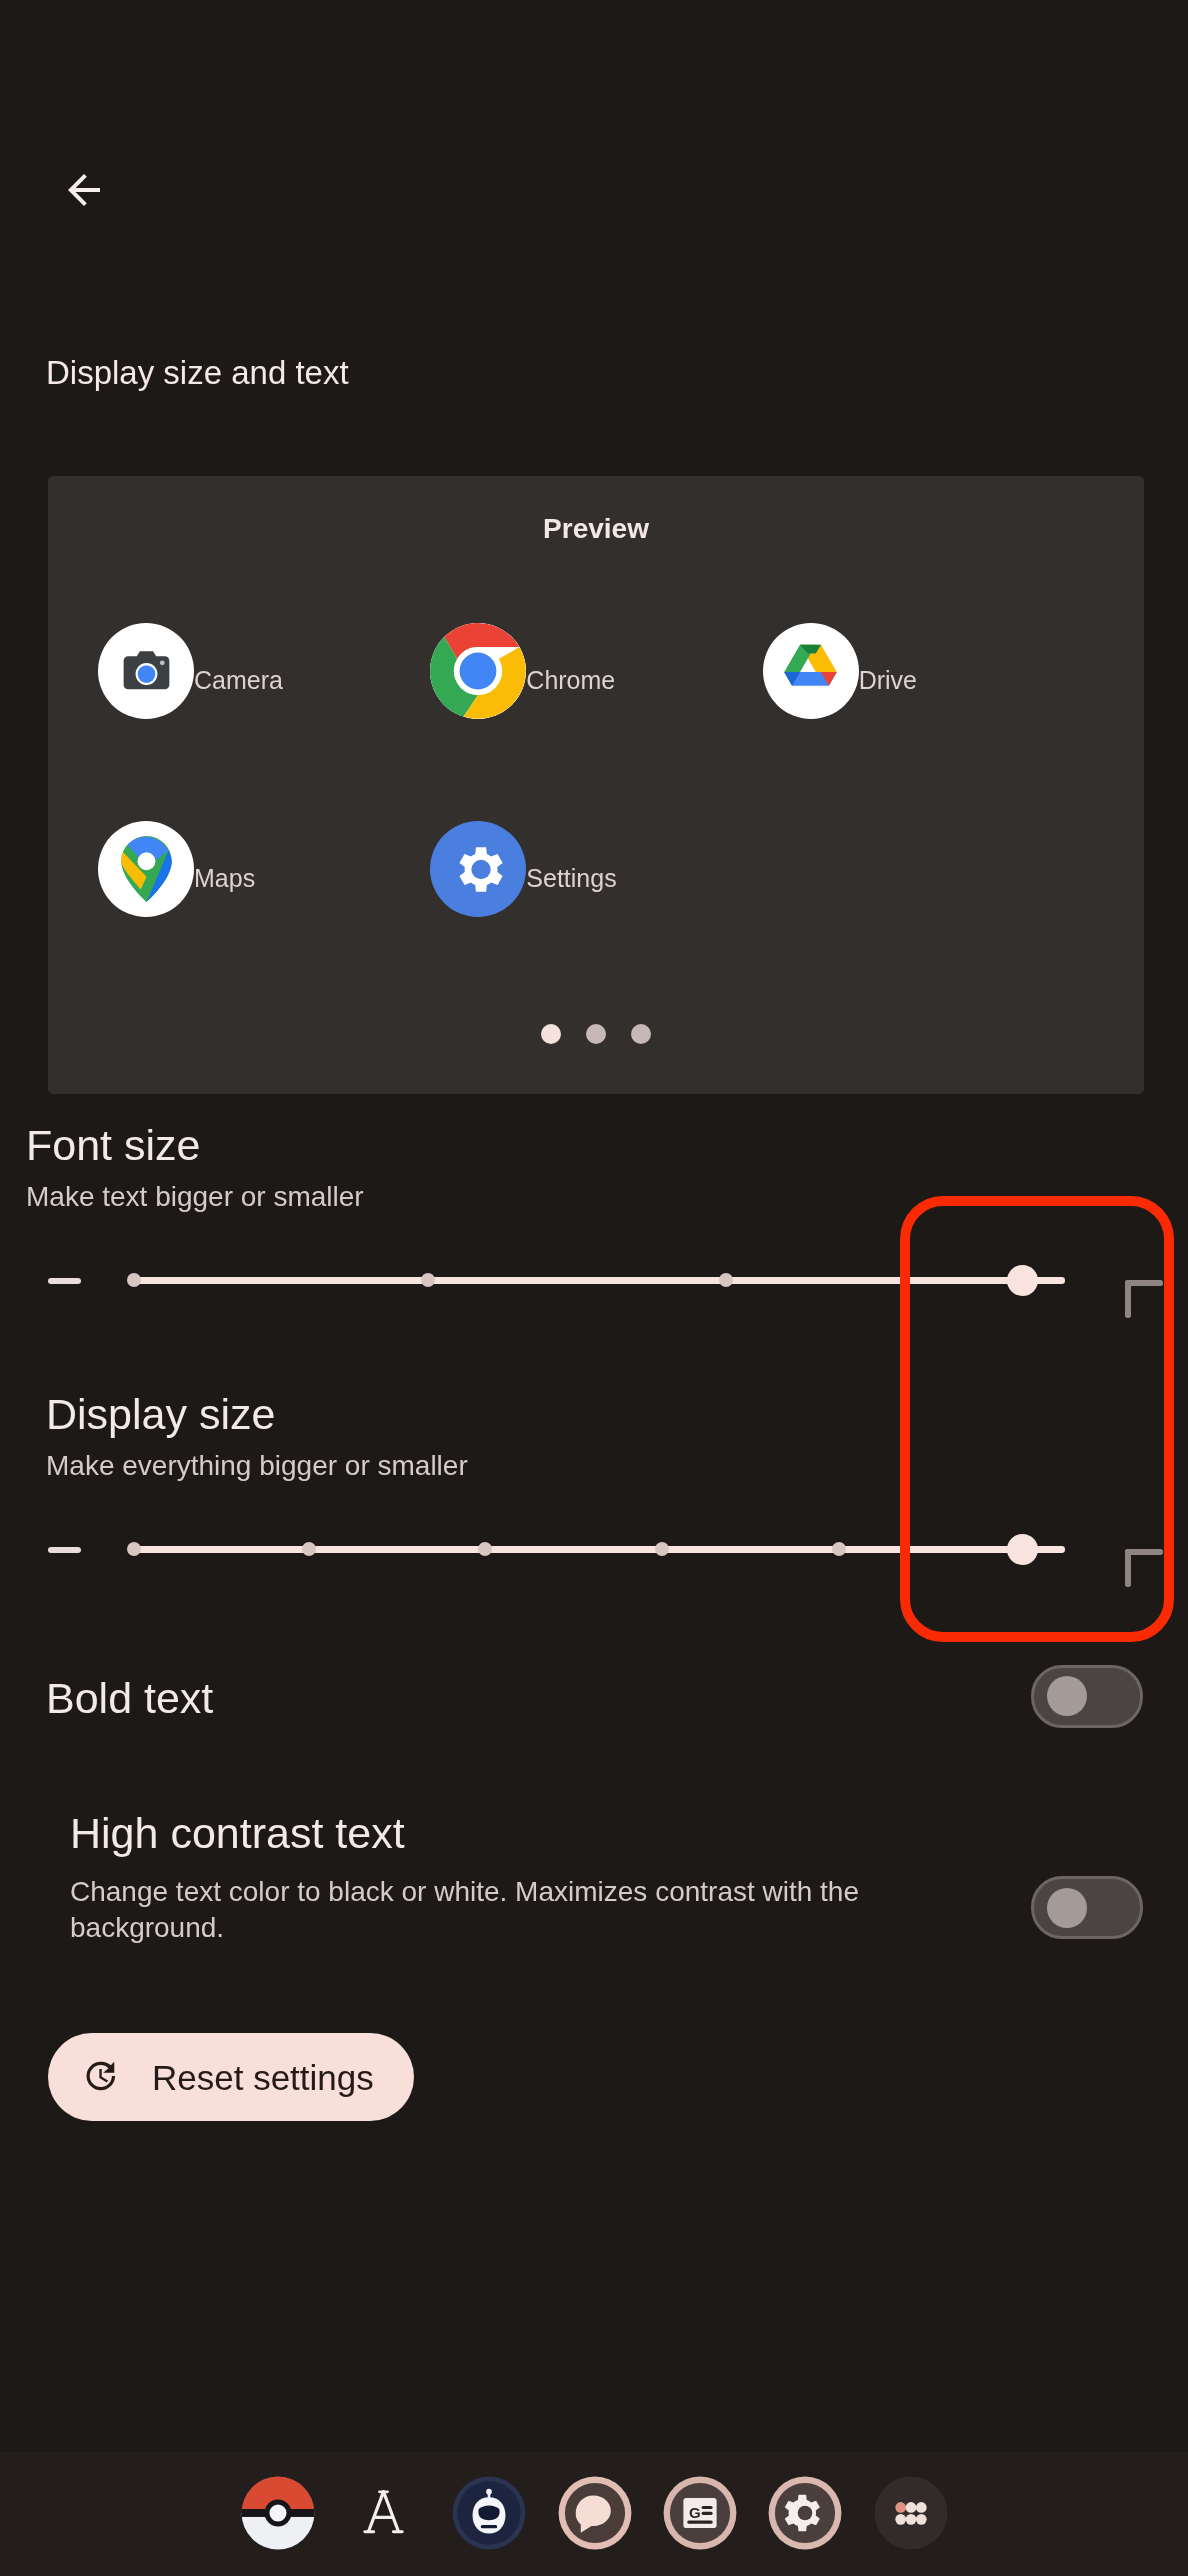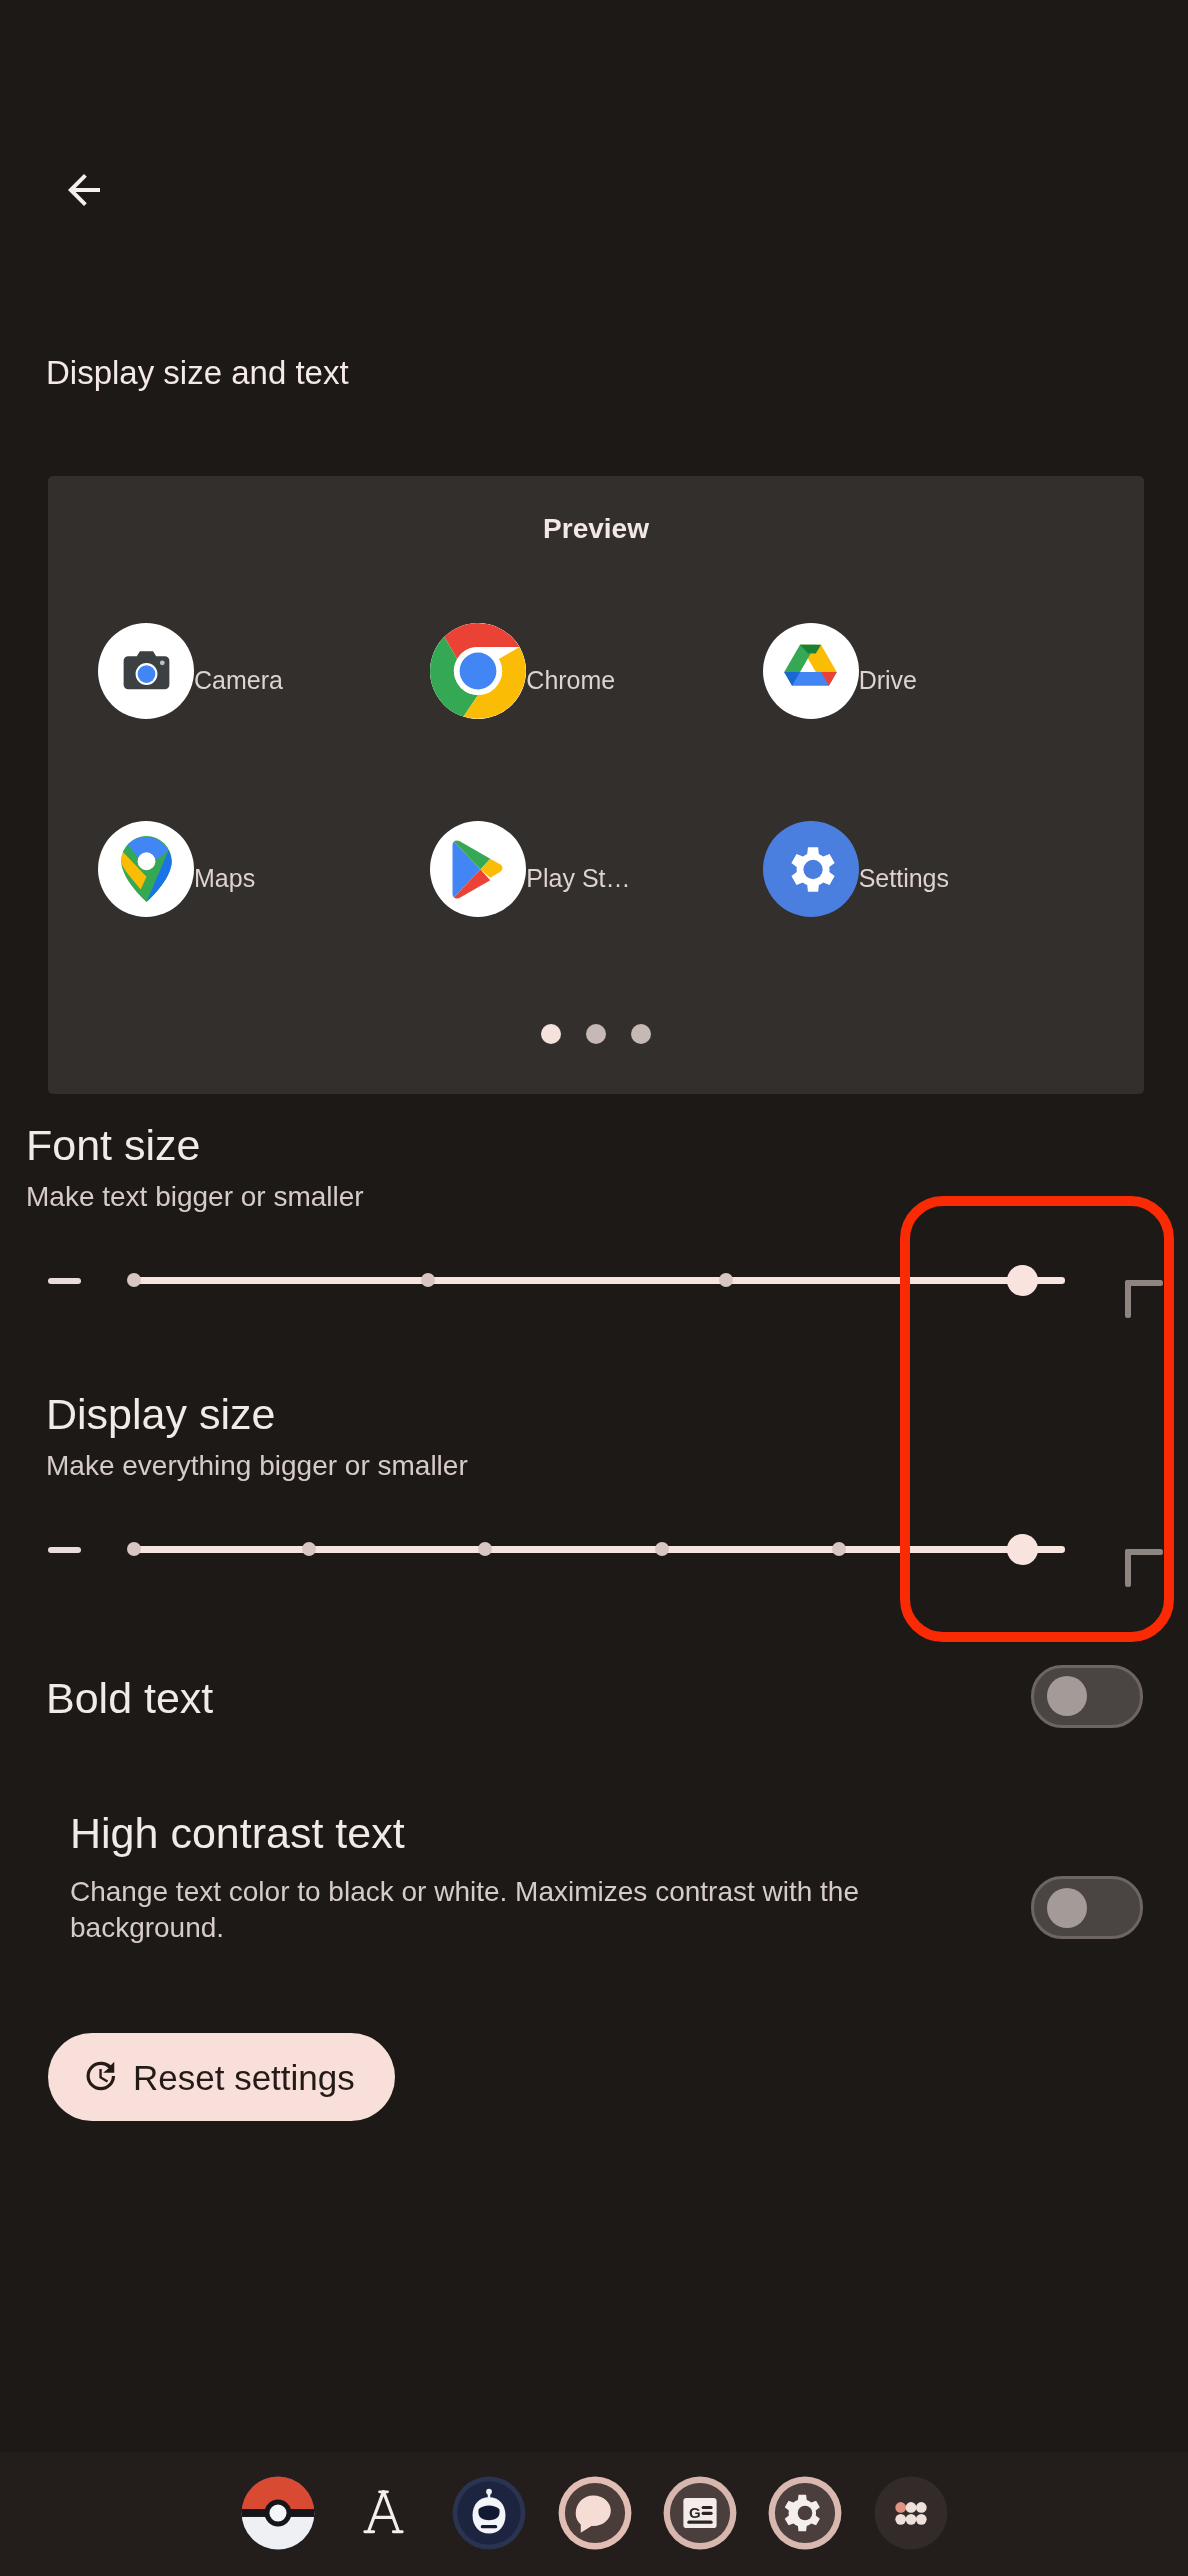--- a/index.html
+++ b/index.html
@@ -239,21 +239,21 @@
   .reset-btn {
     position: absolute;
     left: 48px;
     top: 2033px;
     height: 88px;
     padding: 0 40px 0 33px;
     border-radius: 44px;
     background: #f9dfd9;
     display: inline-flex;
     align-items: center;
-    gap: 14px;
+    gap: 33px;
   }
   .reset-label {
     font-size: 35px;
     line-height: 41px;
     color: #241a17;
     white-space: nowrap;
   }
 
   
   .red-box {
@@ -360,31 +360,20 @@
             <path d="M3.2 4.6A13 13 0 0 1 24.3 7.6L13 16 3.2 4.6z" fill="#4285f4"></path>
             <path d="M0.9 8.3A13 13 0 0 1 3.2 4.6L17 21l-4 13S1.1 21 0.9 8.3z" fill="#34a853"></path>
             <path d="M0 13a13 13 0 0 1 .9-4.7L13 21l-3 6.6C5.6 22 0 16.3 0 13z" fill="#fbbc04"></path>
             <path d="M24.3 7.6A13 13 0 0 1 26 13c0 9.5-13 21-13 21l11.3-26.4z" fill="#1a73e8"></path>
             <circle cx="13" cy="13" r="4.6" fill="#ffffff"></circle>
           </svg>
         </div>
         <div class="app-label">Maps</div>
       </div>
 
-      <div class="app-cell">
-        <div class="app-icon white">
-          <svg width="54" height="59" viewBox="0 0 22 24">
-            <path d="M1.2.6C.8 1 .6 1.6.6 2.4v19.2c0 .8.2 1.4.6 1.8L12 12z" fill="#4285f4"></path>
-            <path d="M1.2.6C1.8 0 2.7 0 3.6.5L16 7.6 12 12z" fill="#34a853"></path>
-            <path d="M16 7.6l4 2.3c1.3.8 1.3 2.4 0 3.1l-4 2.4L12 12z" fill="#fbbc04"></path>
-            <path d="M1.2 23.4c.6.6 1.5.6 2.4.1L16 16.4 12 12z" fill="#ea4335"></path>
-          </svg>
-        </div>
-        <div class="app-label">Play St…</div>
-      </div>
 
       <div class="app-cell">
         <div class="app-icon blue">
           <svg width="61" height="61" viewBox="0 0 24 24">
             <path d="M19.4 13a7.5 7.5 0 0 0 0-2l2.1-1.6-2-3.5-2.5 1a7.4 7.4 0 0 0-1.7-1L15 3.2h-4l-.3 2.7a7.4 7.4 0 0 0-1.7 1l-2.5-1-2 3.5L6.6 11a7.5 7.5 0 0 0 0 2l-2.1 1.6 2 3.5 2.5-1a7.4 7.4 0 0 0 1.7 1l.3 2.7h4l.3-2.7a7.4 7.4 0 0 0 1.7-1l2.5 1 2-3.5z" fill="#ffffff"></path>
             <circle cx="13" cy="12" r="3.8" fill="#4a7fe0"></circle>
           </svg>
         </div>
         <div class="app-label">Settings</div>
       </div>

